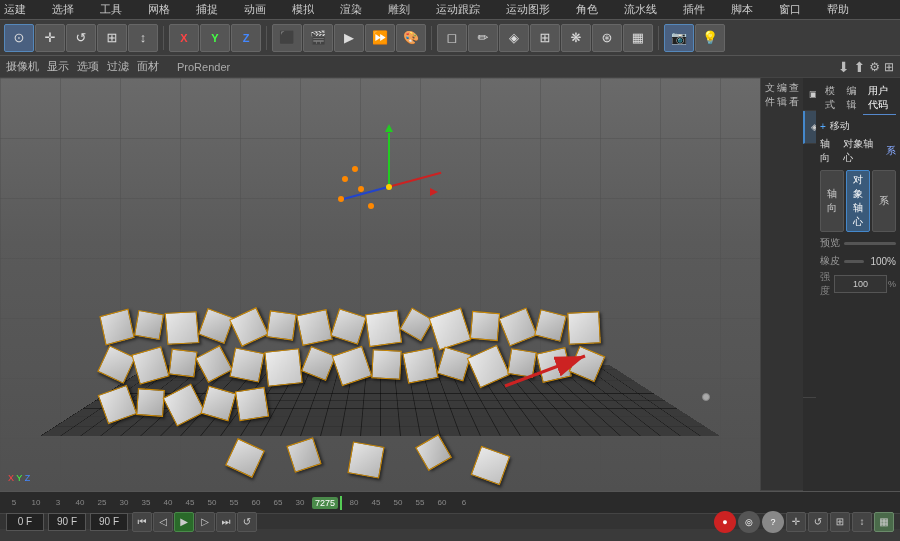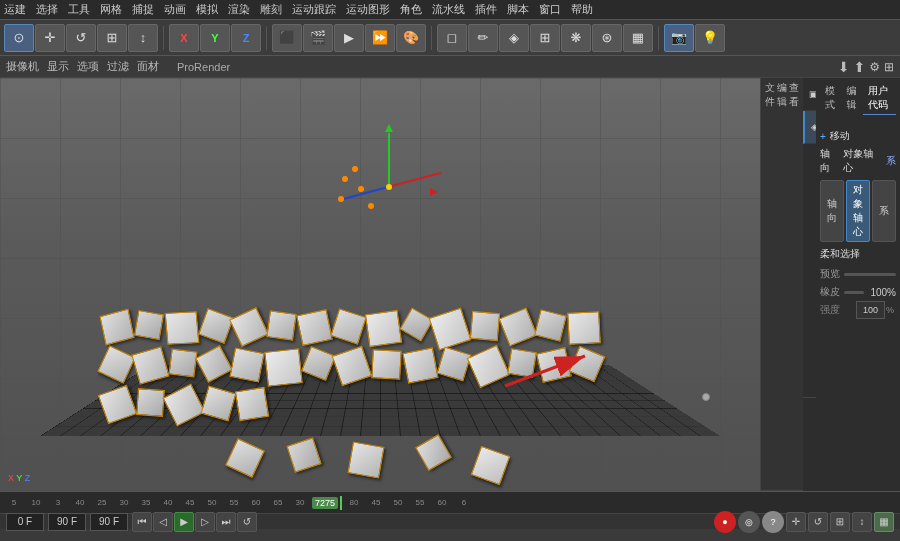--- a/index.html
+++ b/index.html
@@ -1,21 +1,21 @@
 <!DOCTYPE html>
 <html><head>
   <meta charset="utf-8">
   <style>
     * { margin: 0; padding: 0; box-sizing: border-box; }
     body { width: 900px; height: 541px; overflow: hidden; background: #3a3a3a; font-family: 'SimHei', Arial, sans-serif; font-size: 12px; color: #ddd; }
 
     
     #menu-bar {
       width: 100%; height: 20px; background: #2a2a2a; display: flex; align-items: center;
-      border-bottom: 1px solid #555; padding: 0 4px; gap: 10px;
+      border-bottom: 1px solid #555; padding: 0 4px; gap: 26px;
     }
     #menu-bar span { font-size: 11px; color: #ccc; cursor: pointer; }
 
     
     #toolbar {
       width: 100%; height: 36px; background: #3c3c3c;
       display: flex; align-items: center; padding: 0 4px; gap: 2px;
       border-bottom: 1px solid #555;
     }
     .tool-btn {
@@ -77,21 +77,21 @@
       display: flex; align-items: center; padding: 2px 6px; font-size: 10px; color: #ccc;
       border-bottom: 1px solid #3a3a3a; cursor: pointer;
     }
     .panel-item .item-icon { margin-right: 4px; font-size: 9px; }
     .panel-item-selected { background: #3a4a5a; border-left: 2px solid #4488cc; }
 
     #right-panel-bottom { flex: 1; padding: 4px; }
     .panel-row { display: flex; align-items: center; padding: 2px 0; font-size: 10px; }
 
     
-    .tab-bar { display: flex; gap: 0; margin-bottom: 12px; justify-content: center; }
+    .tab-bar { display: flex; gap: 0; margin-bottom: 2px; justify-content: center; }
     .tab { font-size: 10px; color: #bbb; padding: 2px 5px; cursor: pointer; border-bottom: 1px solid transparent; }
     .tab.active { color: #fff; border-bottom: 1px solid #5588cc; }
 
     .btn-row { display: flex; gap: 2px; margin: 3px 0; }
     .small-btn {
       font-size: 10px; color: #ccc; background: #444; border: 1px solid #555;
       padding: 2px 6px; cursor: pointer; border-radius: 2px;
     }
     .small-btn.active { background: #3a5a7a; border-color: #4488cc; color: #fff; }
     .preview-row { display: flex; gap: 4px; align-items: center; margin-top: 4px; font-size: 10px; color: #999; }
@@ -380,37 +380,34 @@
         <span style="margin-left:4px;">对象轴心</span>
         <span style="margin-left:4px; color:#88aaff;">系</span>
       </div>
 
       <div class="btn-row">
         <button class="small-btn">轴向</button>
         <button class="small-btn active">对象轴心</button>
         <button class="small-btn">系</button>
       </div>
 
-      <div class="panel-row">
-        <span>柔和选择</span>
-      </div>
 
       <div class="preview-row">
         <span>预览</span>
         <div class="preview-slider"></div>
       </div>
       <div class="preview-row">
         <span>橡皮</span>
         <div class="preview-slider"></div>
         <span style="color:#ccc; font-size:10px; margin-left:2px;">100%</span>
       </div>
 
       <div class="panel-row">
         <span style="color:#888;">强度</span>
-        <input type="text" class="frame-input" value="100" style="width: 29px; margin-left: 16px; background: rgb(51, 51, 51); border: 1px solid rgb(85, 85, 85); color: rgb(204, 204, 204); font-size: 9px; text-align: center;">
+        <input type="text" class="frame-input" value="100" style="width: 53px; margin-left: 4px; background: rgb(51, 51, 51); border: 1px solid rgb(85, 85, 85); color: rgb(204, 204, 204); font-size: 9px; text-align: center;">
         <span style="font-size:9px; color:#888; margin-left:1px;">%</span>
       </div>
     </div>
   </div>
 </div>
 
 <div id="timeline">
   <span class="timeline-tick">5</span>
   <span class="timeline-tick">10</span>
   <span class="timeline-tick">3</span>

